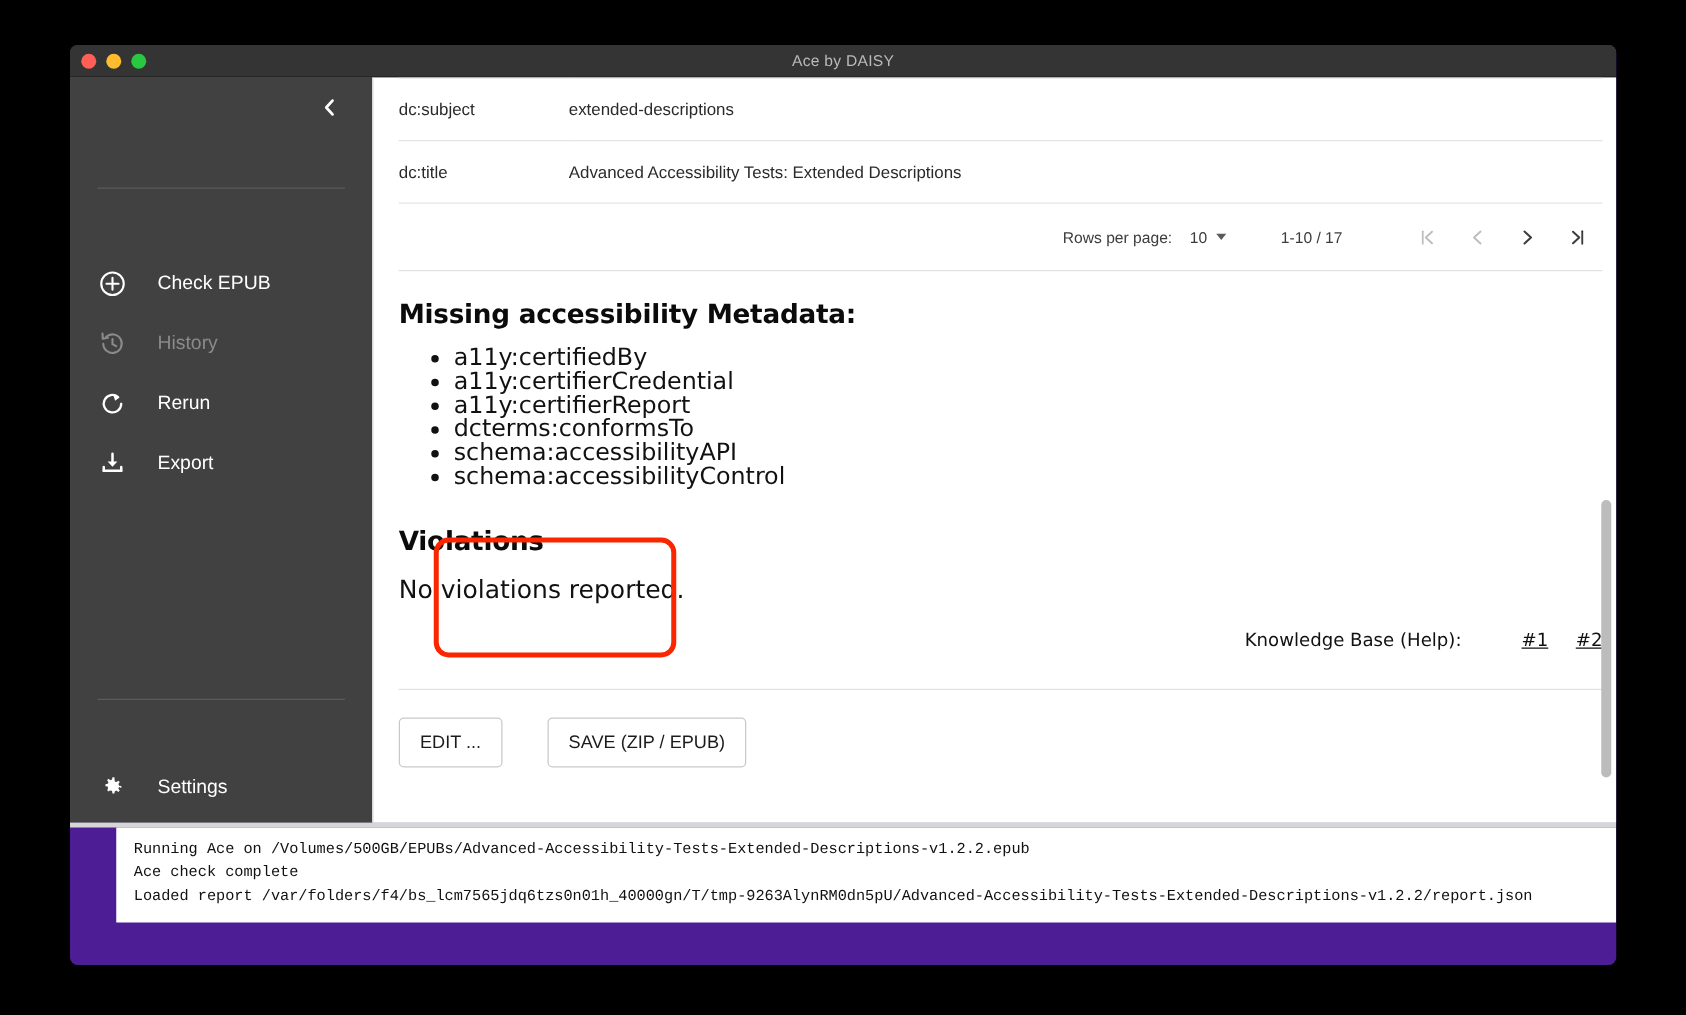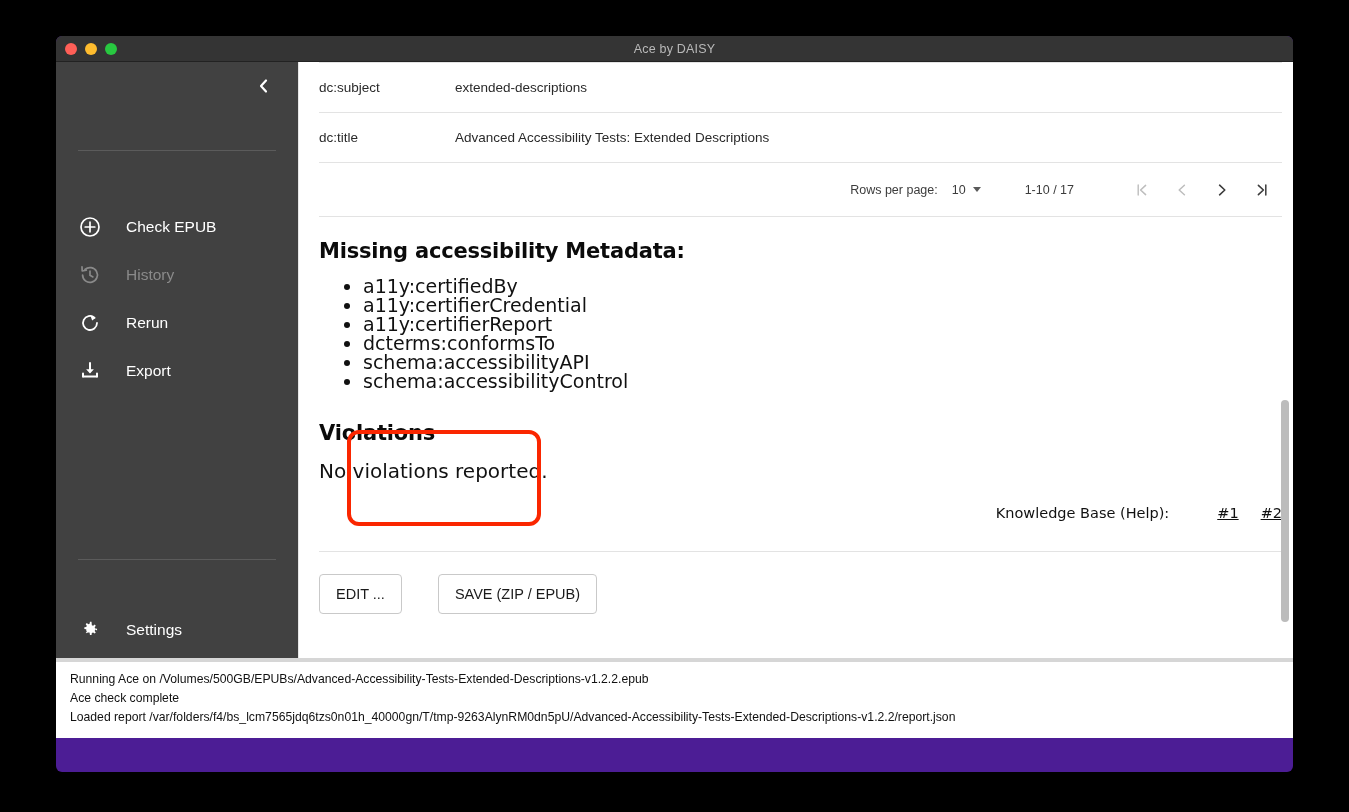--- a/index.html
+++ b/index.html
@@ -308,26 +308,27 @@
     pointer-events: none;
     z-index: 40;
   }
 
   
   #console-sep { height: 4px; background: #d6d6d6; }
   #console {
     height: 76px;
     background: #ffffff;
     padding: 8px 20px 0 14px;
-    font-family: Liberation Sans, sans-serif;
+    font-family: Liberation Mono, monospace;
     font-size: 12.2px;
     line-height: 19px;
     color: #111111;
     white-space: pre;
     overflow: hidden;
+    margin-left: 37px;
   }
 </style>
 </head>
 <body>
 
 <div id="window">
 
   <div id="titlebar">
     <div id="traffic">
       <span class="light close"></span>

